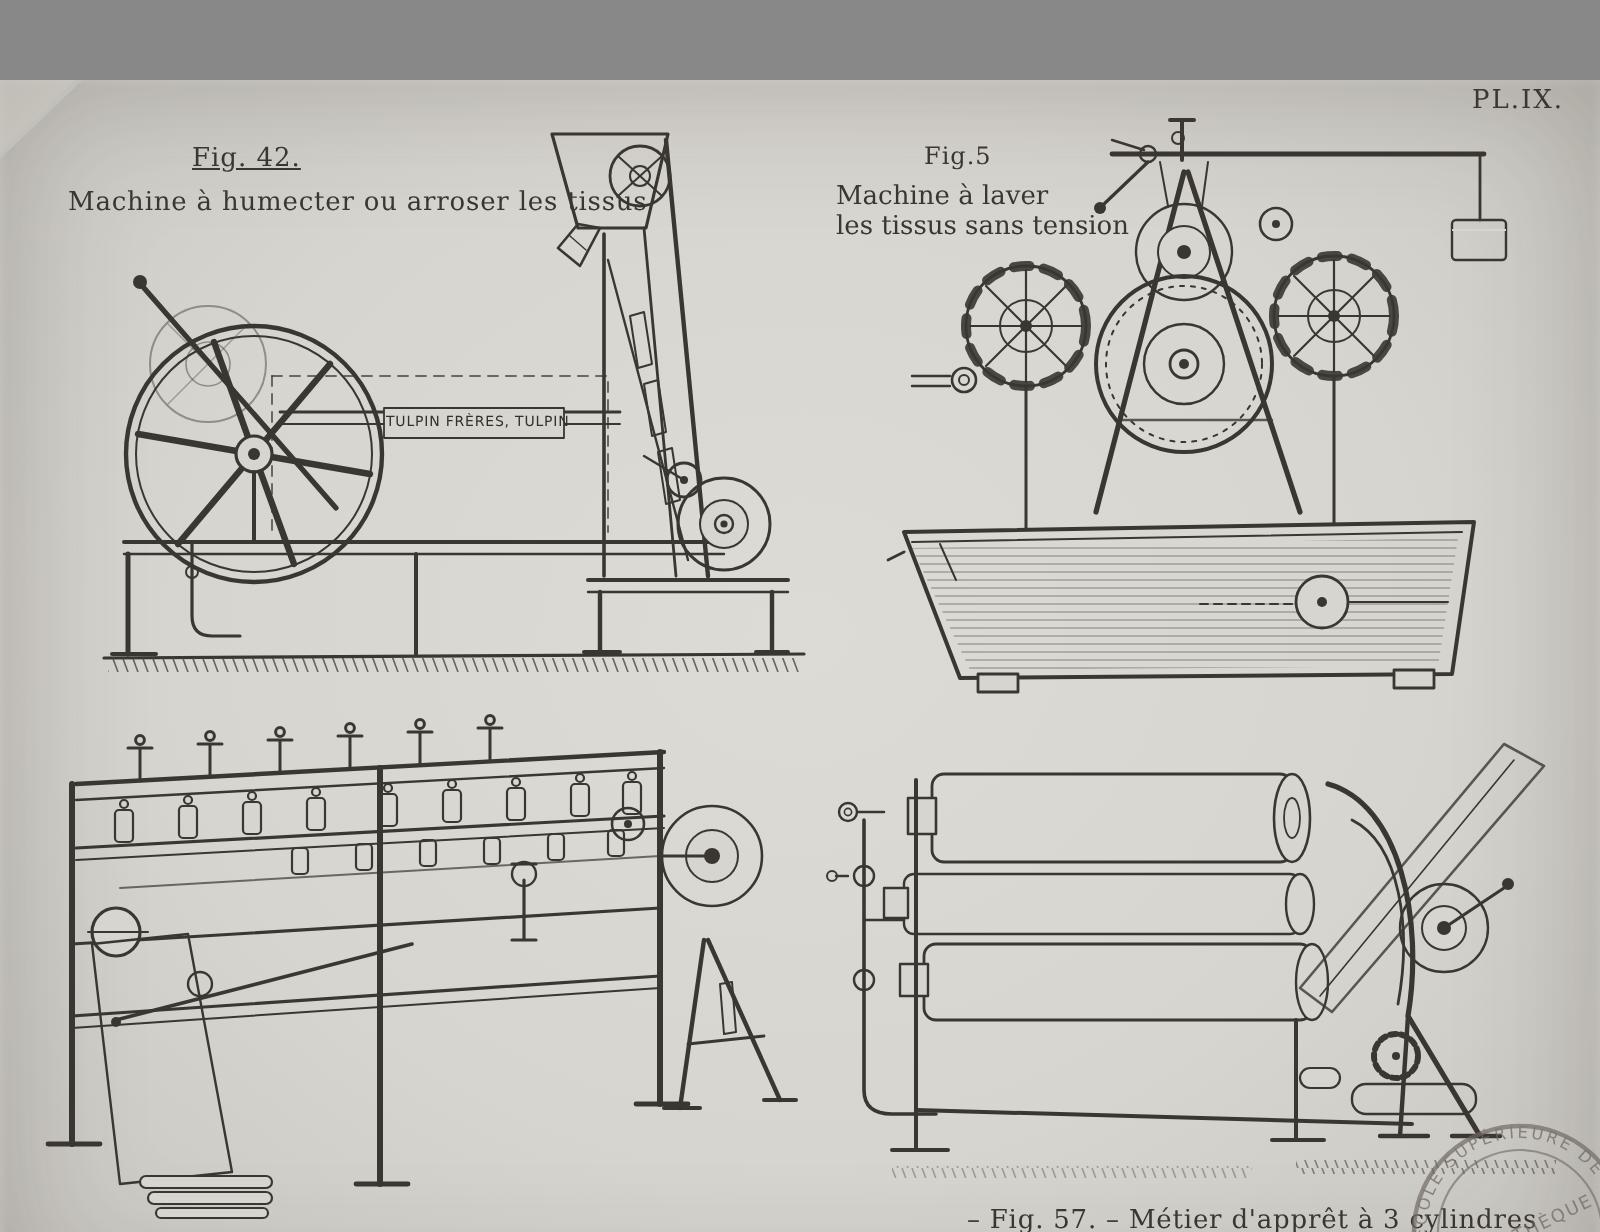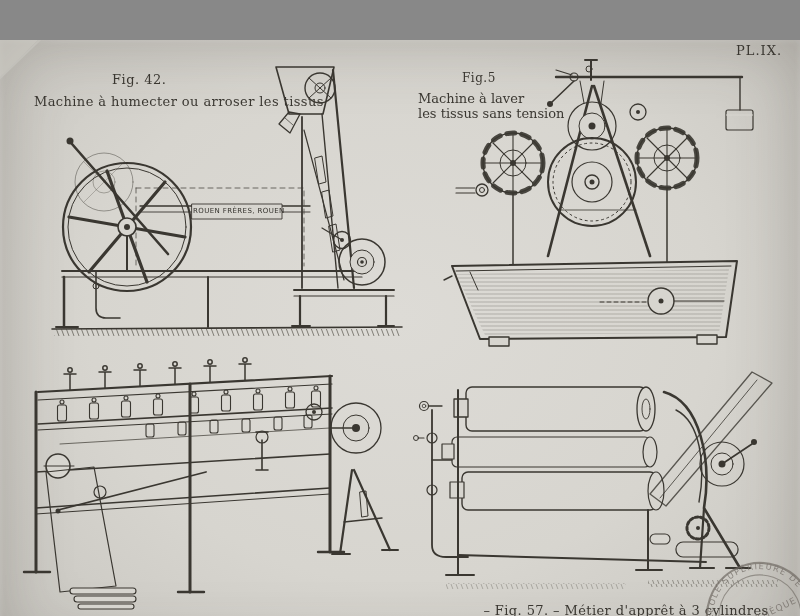--- a/index.html
+++ b/index.html
@@ -11,21 +11,21 @@
   .page{
     position:relative;width:800px;height:616px;overflow:hidden;
     background:radial-gradient(ellipse at 50% 45%, #dddbd6 0%, var(--paper-color) 55%, #c7c5bf 100%);
     box-shadow:inset 0 0 70px rgba(60,55,45,.28), inset 0 0 6px rgba(255,255,255,.35);
     font-family:"DejaVu Serif","Liberation Serif",serif;
     color:var(--ink-color);
     margin-top:40px;
   }
   .txt{position:absolute;white-space:nowrap;color:var(--ink-color);}
   .plate-label{top:3px;left:736px;font-size:13px;letter-spacing:1px;}
-  .fig42-title{top:32px;left:112px;font-size:13px;letter-spacing:.5px;}
+  .fig42-title{top:32px;left:96px;font-size:13px;letter-spacing:.5px;text-decoration:underline;}
   .fig42-caption{top:54px;left:34px;font-size:13px;letter-spacing:.4px;}
   .fig5-title{top:31px;left:462px;font-size:12px;letter-spacing:.5px;}
   .fig5-caption{top:51px;left:418px;width:184px;font-size:13px;line-height:15px;white-space:normal;}
   .tulpin-label{top:167px;left:193px;width:88px;text-align:center;font-size:7px;letter-spacing:.4px;font-family:"DejaVu Sans","Liberation Sans",sans-serif;color:#33312c;}
   .fig58-caption{top:577px;left:58px;width:286px;text-align:center;font-size:13px;letter-spacing:.4px;}
   .fig57-caption{top:563px;left:468px;width:316px;text-align:center;font-size:13px;letter-spacing:.4px;}
   .drawing{position:absolute;}
   .ln{fill:none;stroke:#3a3731;stroke-linecap:round;stroke-linejoin:round;}
   .ink{fill:#3a3731;stroke:none;}
   .paperfill{fill:#d7d5cf;}
@@ -137,21 +137,21 @@
     <g>
       <circle class="ln" cx="362" cy="222" r="23" fill="url(#pDk)" stroke-width="1.5"></circle>
       <circle class="ln paperfill" cx="362" cy="222" r="12" stroke-width="1"></circle>
       <circle class="ln" cx="362" cy="222" r="4.5" stroke-width="1.2"></circle>
       <circle class="ink" cx="362" cy="222" r="1.8"></circle>
       <circle class="ln" cx="342" cy="200" r="8.5" stroke-width="1.4"></circle>
       <circle class="ink" cx="342" cy="200" r="2"></circle>
       <line class="ln" x1="342" y1="200" x2="322" y2="188" stroke-width="1.2"></line>
     </g>
   </svg>
-  <div class="txt tulpin-label">ROUEN FRÈRES, ROUEN</div>
+  <div class="txt tulpin-label">TULPIN FRÈRES, TULPIN</div>
 
   <svg class="drawing" style="left:410px;top:10px" width="370" height="305" viewBox="410 10 370 305">
     <g>
       <path class="ln" d="M591,20 V40 M585,20 H597" stroke-width="2"></path>
       <path class="ln" d="M556,37 H742" stroke-width="2.4"></path>
       <circle class="ln" cx="574" cy="37" r="4" stroke-width="1.2"></circle>
       <circle class="ln" cx="589" cy="29" r="3" stroke-width="1"></circle>
       <path class="ln" d="M574,41 L552,62" stroke-width="1.6"></path>
       <circle class="ink" cx="550" cy="64" r="3"></circle>
       <path class="ln" d="M556,30 L572,35" stroke-width="1.2"></path>

